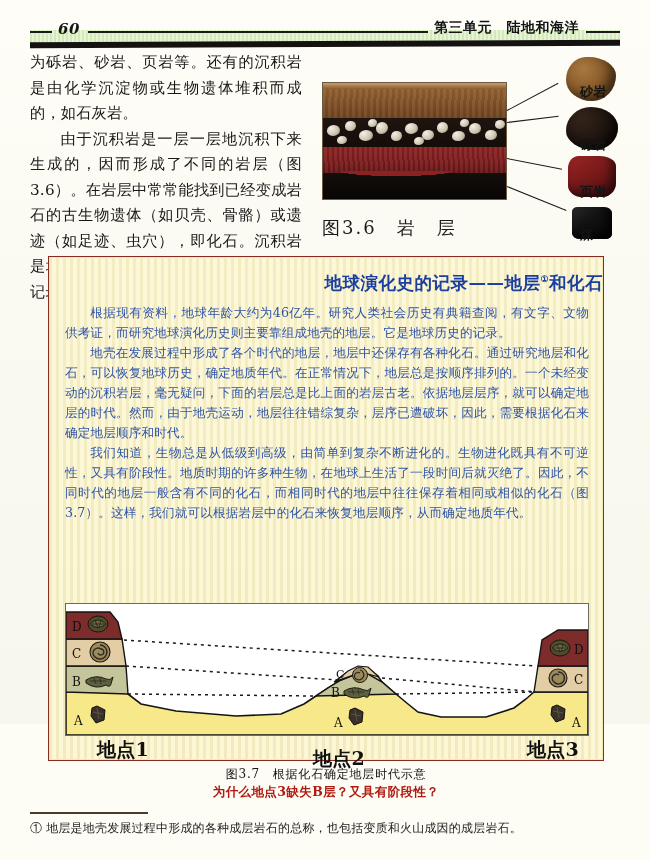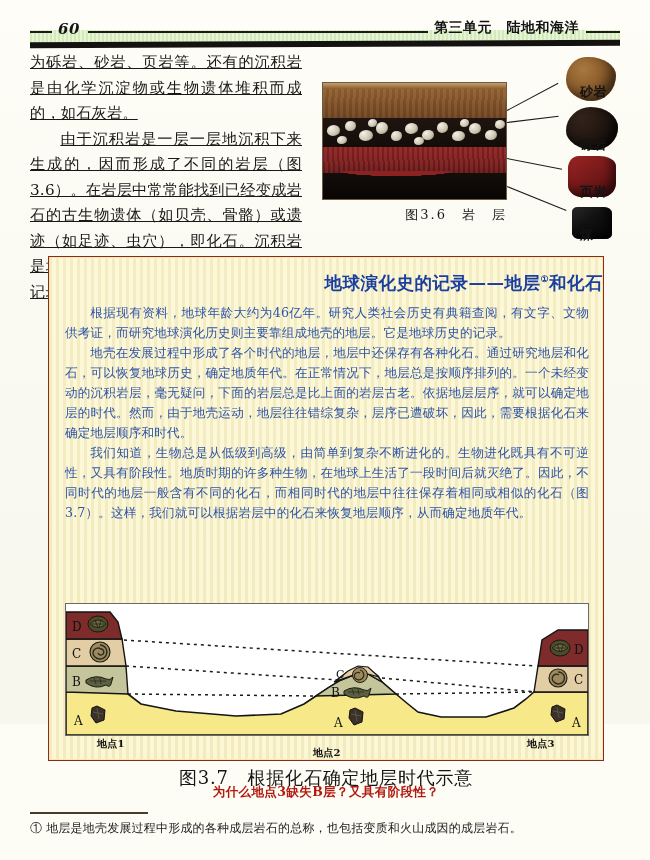--- a/index.html
+++ b/index.html
@@ -103,21 +103,21 @@
     left: 30px;
     top: 50px;
     width: 272px;
     font-family: "DejaVu Serif", "Liberation Serif", serif;
     font-size: 15.2px;
     line-height: 25.5px;
     color: #181818;
     text-align: justify;
     letter-spacing: 0.2px;
   }
-  .body-text p { margin-bottom: 0px; text-decoration: underline; }
+  .body-text p { margin-bottom: 0px; }
   .body-text p.indent { text-indent: 2em; }
 
   
   .rock-photo {
     position: absolute;
     left: 322px;
     top: 82px;
     width: 185px;
     height: 118px;
     border: 1px solid #6d5a44;
@@ -153,25 +153,25 @@
     position: absolute; left: 0; top: 78%; width: 100%; height: 24%;
     background: linear-gradient(180deg,#140e0b 0%, #070403 100%);
   }
   .shale-wave {
     position:absolute; left:0; top:76%; width:100%; height:10px;
     background: radial-gradient(ellipse 60% 100% at 40% 0%, #8d2222 50%, transparent 51%);
   }
   .fig36-caption {
     position: absolute;
     left: 322px;
-    top: 206px;
+    top: 216px;
     width: 185px;
-    text-align: right;
-    font-family: "DejaVu Serif", "Liberation Serif", serif;
-    font-size: 13px;
+    text-align: left;
+    font-family: "DejaVu Serif", "Liberation Serif", serif;
+    font-size: 18px;
     color: #1a1a1a;
     letter-spacing: 2px;
   }
 
   
   .specimen {
     position: absolute;
     width: 52px;
     height: 42px;
   }
@@ -267,35 +267,35 @@
   .locations {
     position: absolute;
     left: 16px;
     top: 480px;
     width: 524px;
     height: 20px;
   }
   .loc-label {
     position: absolute;
     font-family: "DejaVu Serif", "Liberation Serif", serif;
-    font-size: 10px;
+    font-size: 19px;
     font-weight: bold;
     color: #111;
     letter-spacing: 0.3px;
   }
 
   
   .fig37-caption {
     position: absolute;
     left: 48px;
     top: 766px;
     width: 556px;
     text-align: center;
     font-family: "DejaVu Serif", "Liberation Serif", serif;
-    font-size: 18px;
+    font-size: 12px;
     color: #151515;
     letter-spacing: 0.8px;
   }
   .fig37-question {
     position: absolute;
     left: 48px;
     top: 784px;
     width: 556px;
     text-align: center;
     font-family: "DejaVu Serif", "Liberation Serif", serif;

